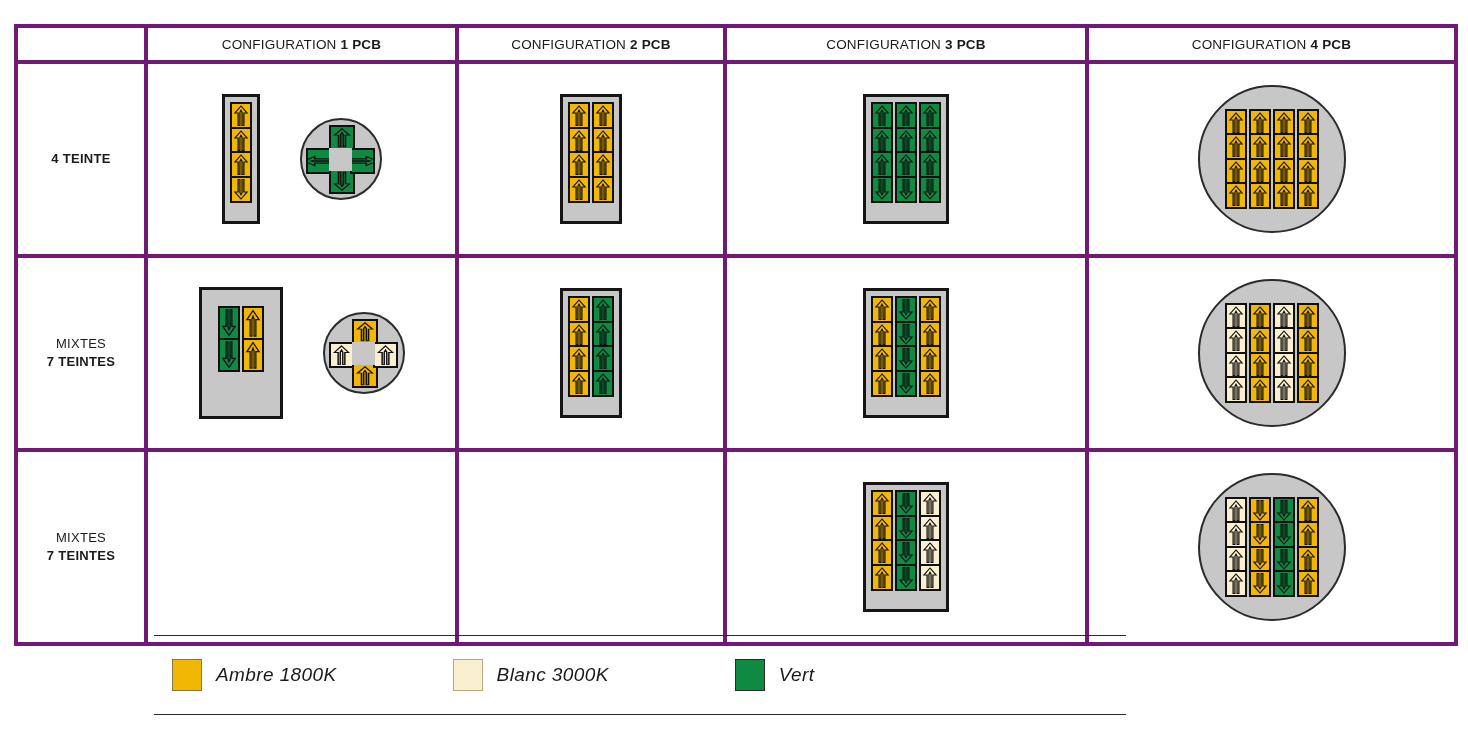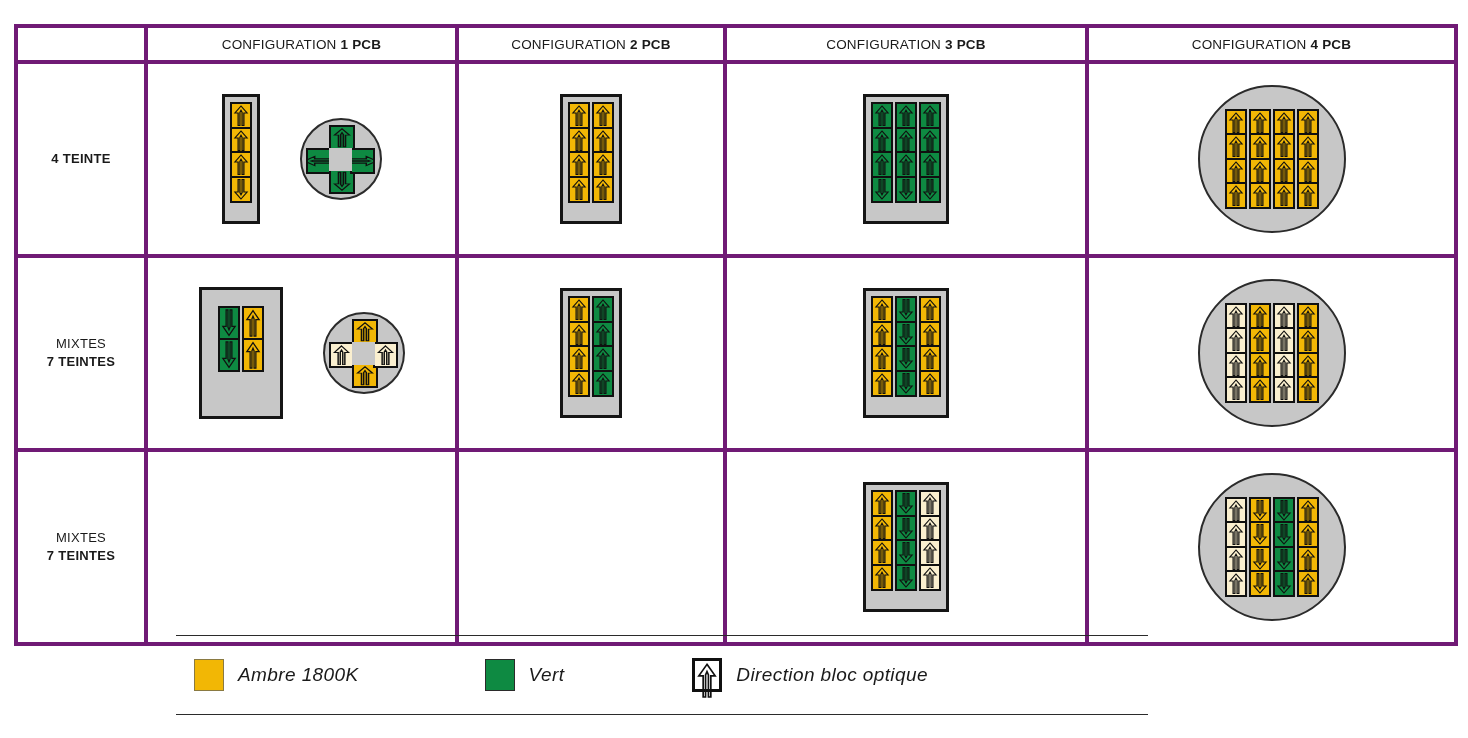--- a/index.html
+++ b/index.html
@@ -41,21 +41,21 @@
   .green{background:#0E8A42;}
 
   
   .blk svg{display:block;width:100%;height:100%;}
 
   .circle{border-radius:50%;background:#c7c7c7;border:2.5px solid #2b2b2b;box-sizing:border-box;display:flex;align-items:center;justify-content:center;position:relative;}
   .cross{position:relative;}
   .cross .arm{position:absolute;}
 
   
-  .legend{position:absolute;left:176px;top:635px;width:972px;border-top:1.6px solid #2b2b2b;border-bottom:1.6px solid #2b2b2b;height:80px;box-sizing:border-box;display:flex;align-items:center;}
+  .legend{position:absolute;left:154px;top:635px;width:972px;border-top:1.6px solid #2b2b2b;border-bottom:1.6px solid #2b2b2b;height:80px;box-sizing:border-box;display:flex;align-items:center;}
   .lg-item{display:flex;align-items:center;gap:14px;}
   .lg-swatch{width:30px;height:32px;border:1px solid #8a7a42;box-sizing:border-box;}
   .lg-swatch.green{border-color:#2b2b2b;}
   .lg-swatch.cream{border-color:#b9a97e;}
   .lg-icon{width:30px;height:34px;border:3px solid #101010;box-sizing:border-box;background:#fff;}
   .lg-txt{font-style:italic;font-size:19px;letter-spacing:.4px;white-space:nowrap;}
   .lg-sp1{margin-left:18px;}
   .lg-sp2{margin-left:116px;}
   .lg-sp3{margin-left:126px;}
   .lg-sp4{margin-left:128px;}
@@ -1096,27 +1096,23 @@
         </td>
       </tr>
     </tbody>
   </table>
 
   <div class="legend">
     <div class="lg-item lg-sp1">
       <span class="lg-swatch amber"></span>
       <span class="lg-txt">Ambre 1800K</span>
     </div>
+    <div class="lg-item lg-sp2">
+      <span class="lg-swatch cream"></span>
+      <span class="lg-txt">Blanc 3000K</span>
+    </div>
     <div class="lg-item lg-sp3">
       <span class="lg-swatch green"></span>
       <span class="lg-txt">Vert</span>
     </div>
-    <div class="lg-item lg-sp4">
-      <span class="lg-icon" id="lg-dir-icon"><svg viewBox="0 0 100 160" preserveAspectRatio="none" aria-hidden="true">
-    <g transform="rotate(0 50 80)">
-      <path d="M50 14 L84 62 L66 62 L66 150 L56 150 L56 58 L50 44 L44 58 L44 150 L34 150 L34 62 L16 62 Z" fill="none" stroke="#101010" stroke-width="7" stroke-linejoin="miter"></path>
-    </g>
-          </svg></span>
-      <span class="lg-txt">Direction bloc optique</span>
-    </div>
   </div>
 
 </div>
 
 </body></html>

